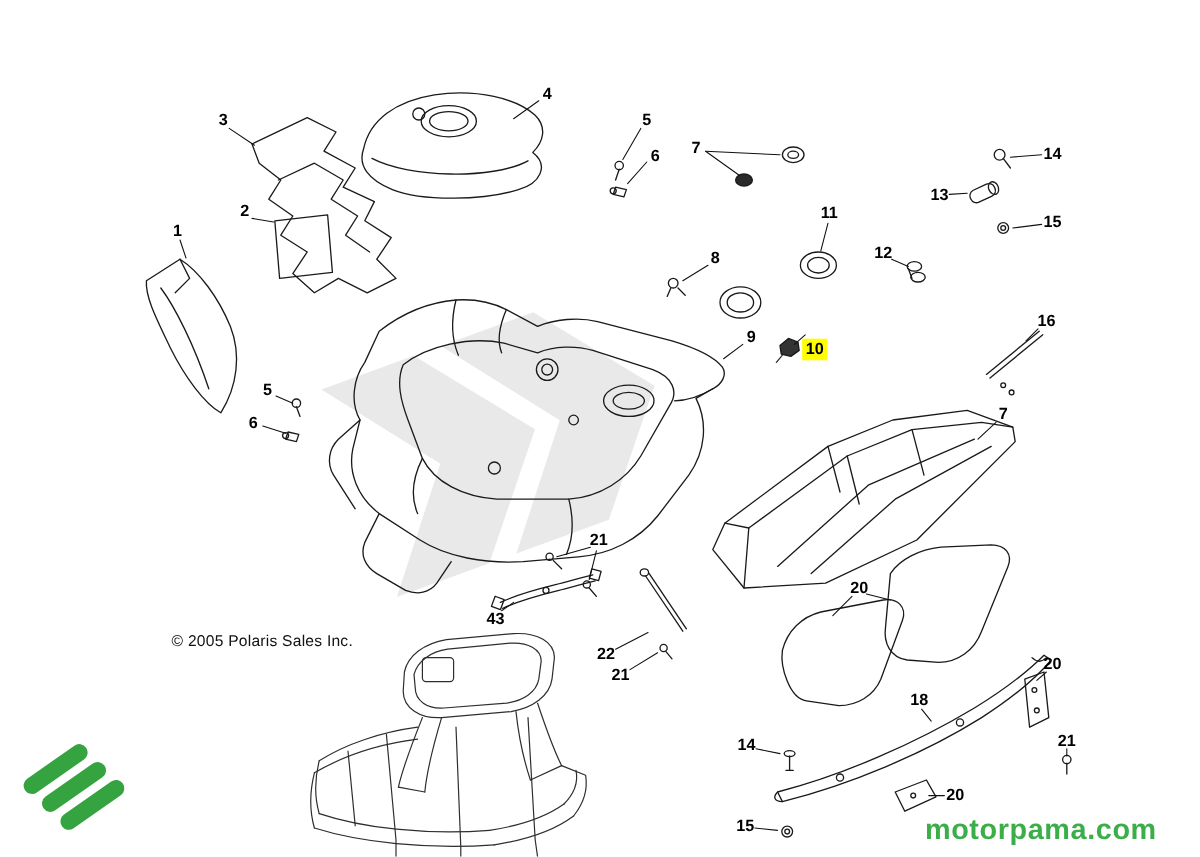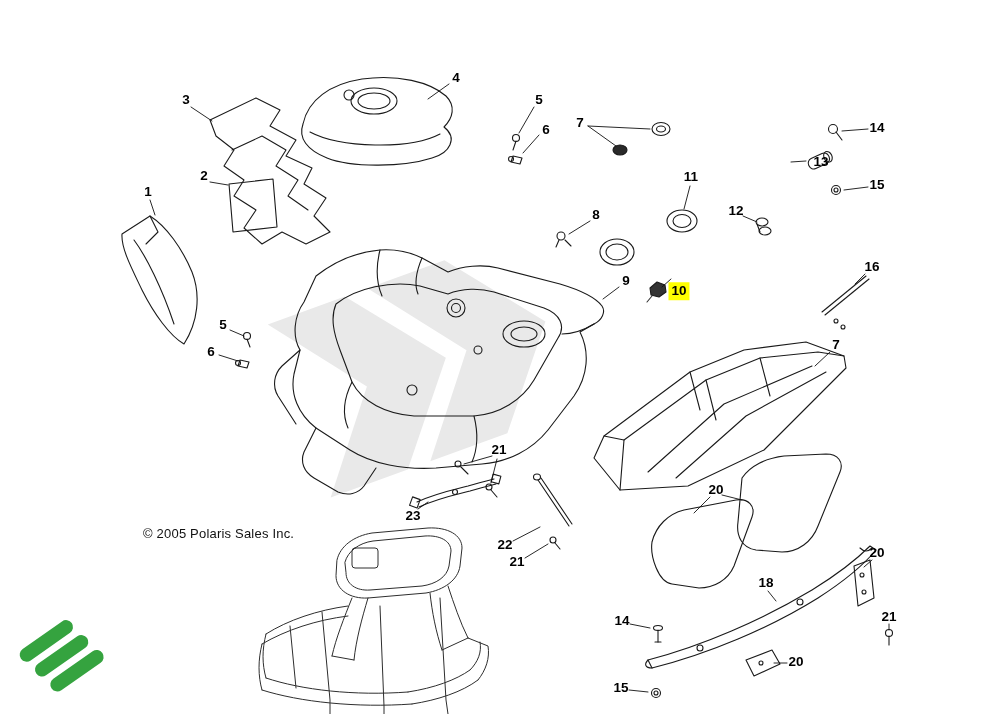--- a/index.html
+++ b/index.html
@@ -293,39 +293,40 @@
 
   <div id="callout-layer" style="position:absolute;inset:0;">
       <div class="callout" style="left: 186px; top: 100px;">3</div>
       <div class="callout" style="left: 456px; top: 78px;">4</div>
       <div class="callout" style="left: 539px; top: 100px;">5</div>
       <div class="callout" style="left: 546px; top: 130px;">6</div>
       <div class="callout" style="left: 580px; top: 123px;">7</div>
       <div class="callout" style="left: 148px; top: 192px;">1</div>
       <div class="callout" style="left: 204px; top: 176px;">2</div>
       <div class="callout" style="left: 691px; top: 177px;">11</div>
-      <div class="callout" style="left: 821px; top: 162px;">13</div>
+      <div class="callout" style="left: 783px; top: 162px;">13</div>
       <div class="callout" style="left: 877px; top: 128px;">14</div>
       <div class="callout" style="left: 877px; top: 185px;">15</div>
       <div class="callout" style="left: 736px; top: 211px;">12</div>
       <div class="callout" style="left: 596px; top: 215px;">8</div>
       <div class="callout highlighted" style="left: 679px; top: 271px; margin-top: 20px;">10</div>
       <div class="callout" style="left: 626px; top: 281px;">9</div>
       <div class="callout" style="left: 872px; top: 267px;">16</div>
       <div class="callout" style="left: 223px; top: 325px;">5</div>
       <div class="callout" style="left: 211px; top: 352px;">6</div>
       <div class="callout" style="left: 836px; top: 345px;">7</div>
       <div class="callout" style="left: 499px; top: 450px;">21</div>
       <div class="callout" style="left: 716px; top: 490px;">20</div>
-      <div class="callout" style="left: 413px; top: 516px;">23</div>
+      <div class="callout" style="left: 413px; top: 516px;">43</div>
       <div class="callout" style="left: 505px; top: 545px;">22</div>
       <div class="callout" style="left: 517px; top: 562px;">21</div>
       <div class="callout" style="left: 766px; top: 583px;">18</div>
       <div class="callout" style="left: 877px; top: 553px;">20</div>
       <div class="callout" style="left: 622px; top: 621px;">14</div>
       <div class="callout" style="left: 889px; top: 617px;">21</div>
       <div class="callout" style="left: 796px; top: 662px;">20</div>
       <div class="callout" style="left: 621px; top: 688px;">15</div>
     </div>
 
   <div id="copyright">© 2005 Polaris Sales Inc.</div>
 
+  <div id="brandtext">motorpama.com</div>
 </div>
 
 </body></html>

